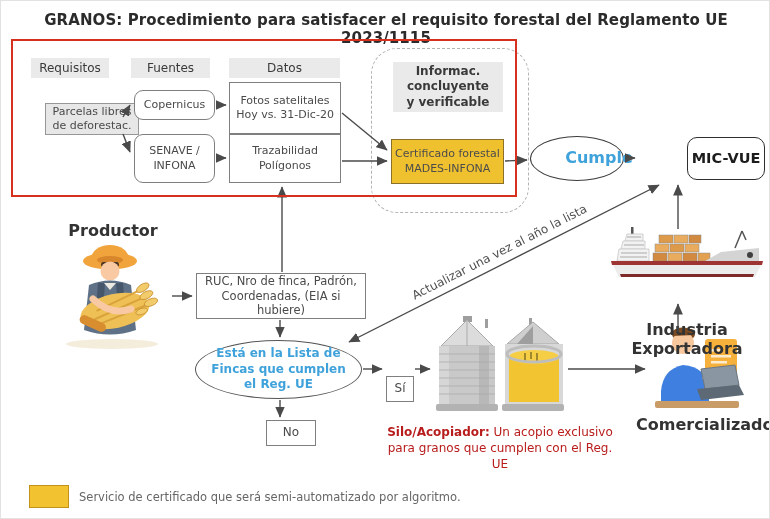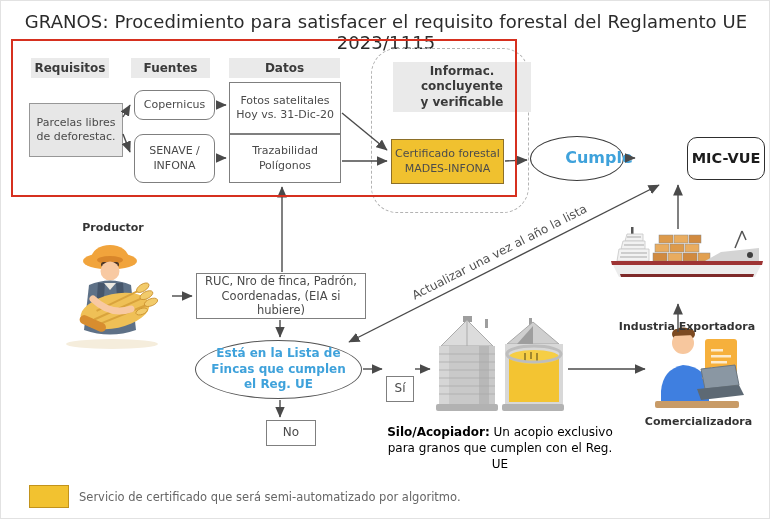--- a/index.html
+++ b/index.html
@@ -4,42 +4,42 @@
 <style>
   html,body{margin:0;padding:0;background:#fff;}
   #stage{
     position:relative;width:770px;height:519px;background:#ffffff;
     font-family:"DejaVu Sans","Liberation Sans",sans-serif;
     border:1px solid #e2e2e2;box-sizing:border-box;overflow:hidden;
   }
   .abs{position:absolute;box-sizing:border-box;}
   .title{
     left:0;top:10px;width:770px;text-align:center;
-    font-size:18px;font-weight:normal;color:#2b2b2b;letter-spacing:0.1px;
+    font-size:15px;font-weight:bold;color:#2b2b2b;letter-spacing:0.1px;
   }
   .box{
     display:flex;align-items:center;justify-content:center;text-align:center;
     background:#ffffff;border:1.3px solid #7f7f7f;color:#4a4a4a;
     font-size:11px;line-height:1.3;white-space:pre-line;z-index:4;
   }
   .rounded{border-radius:9px;}
   .graybox{background:#E7E7E7;border:1.3px solid #979797;}
   .hdr{
     display:flex;align-items:center;justify-content:center;
-    background:#EAEAEA;border:none;font-weight:bold;color:#3a3a3a;
+    background:#EAEAEA;border:none;font-weight:normal;color:#3a3a3a;
     font-size:12px;z-index:4;
   }
   .soft{background:#EAEAEA;border:none;font-weight:bold;color:#3a3a3a;}
   .yellow{background:#F0C12F;border:1.4px solid #8C6F28;color:#4c4c4c;}
   .ellipse{border-radius:50%;}
   .blue-text{color:#3FA2DB;font-weight:bold;}
   .micvue{font-weight:bold;font-size:14.5px;color:#1c1c1c;border:1.6px solid #2e2e2e;border-radius:10px;}
   .cumple{font-size:16px;border:1.5px solid #3c3c3c;}
-  .freelabel{font-weight:bold;color:#333;font-size:11px;text-align:center;z-index:4;}
-  .caption{color:#000000;font-size:12px;line-height:1.35;text-align:center;z-index:4;}
+  .freelabel{font-weight:bold;color:#333;font-size:16px;text-align:center;z-index:4;}
+  .caption{color:#b91c1c;font-size:12px;line-height:1.35;text-align:center;z-index:4;}
   .red-frame{
     left:10px;top:38px;width:506px;height:158px;
     border:2.5px solid #D6301F;z-index:6;pointer-events:none;
   }
   .dashed-frame{
     left:370px;top:47px;width:158px;height:165px;
     border:1.6px dashed #b3b3b3;border-radius:26px;z-index:2;
   }
   .rotlabel{
     left:381px;top:244px;width:235px;text-align:center;
@@ -61,30 +61,30 @@
 
   <div class="abs title">GRANOS: Procedimiento para satisfacer el requisito forestal del Reglamento UE 2023/1115</div>
 
   <div class="abs dashed-frame"></div>
   <div class="abs red-frame"></div>
 
   <div class="abs hdr" style="left:30px;top:57px;width:78px;height:20px;">Requisitos</div>
   <div class="abs hdr" style="left:130px;top:57px;width:79px;height:20px;">Fuentes</div>
   <div class="abs hdr" style="left:228px;top:57px;width:111px;height:20px;">Datos</div>
 
-  <div class="abs box graybox" style="left:28px;top:102px;width:94px;height:54px;">Parcelas libres
+  <div class="abs box graybox" style="left:44px;top:102px;width:94px;height:32px;">Parcelas libres
 de deforestac.</div>
   <div class="abs box rounded" style="left:133px;top:89px;width:81px;height:30px;">Copernicus</div>
   <div class="abs box rounded" style="left:133px;top:133px;width:81px;height:49px;">SENAVE /
 INFONA</div>
   <div class="abs box" style="left:228px;top:81px;width:112px;height:52px;">Fotos satelitales
 Hoy vs. 31-Dic-20</div>
   <div class="abs box" style="left:228px;top:133px;width:112px;height:49px;">Trazabilidad
 Polígonos</div>
-  <div class="abs box soft" style="left:392px;top:61px;width:138px;height:50px;font-size:12px;">Informac.
+  <div class="abs box soft" style="left:392px;top:61px;width:110px;height:50px;font-size:12px;">Informac.
 concluyente
 y verificable</div>
   <div class="abs box yellow" style="left:390px;top:138px;width:113px;height:45px;">Certificado forestal
 MADES-INFONA</div>
 
   <div class="abs box ellipse cumple" style="left:529px;top:135px;width:94px;height:45px;padding-left:44px;">
     <span class="blue-text">Cumple</span>
   </div>
   <div class="abs box micvue" style="left:638px;top:136px;width:78px;height:43px;margin-left:48px;">MIC-VUE</div>
 

